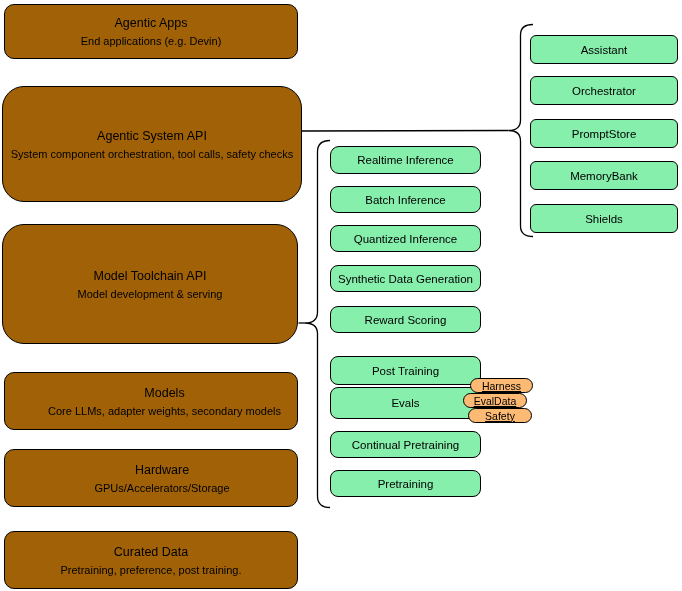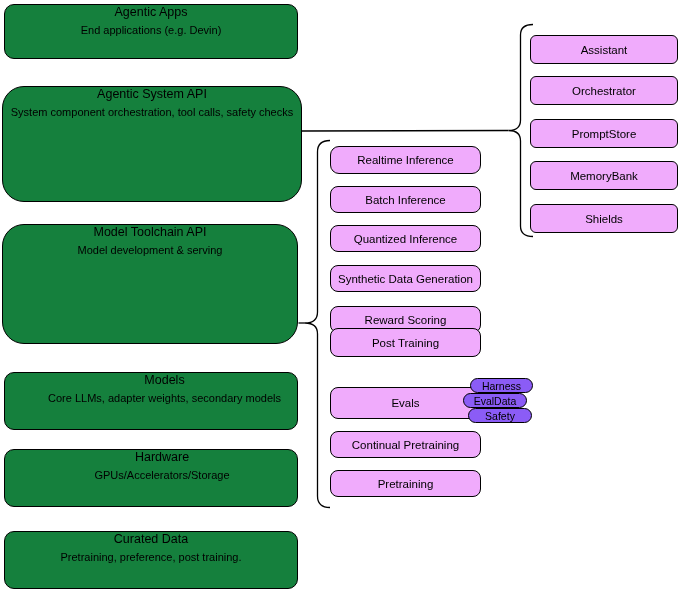--- a/index.html
+++ b/index.html
@@ -9,53 +9,55 @@
     height: 591px;
     background: #ffffff;
     font-family: "Liberation Sans", sans-serif;
     color: #000000;
     overflow: hidden;
   }
   .node {
     position: absolute;
     box-sizing: border-box;
     border: 1.3px solid #000000;
-    background: #15803d;
+    background: #a16207;
     display: flex;
     flex-direction: column;
     align-items: center;
+    justify-content: center;
     text-align: center;
   }
   .node .title { font-size: 12.5px; line-height: 15px; white-space: nowrap; }
   .node .subtitle { font-size: 11px; line-height: 12px; margin-top: 4px; white-space: nowrap; }
   .chip {
     position: absolute;
     box-sizing: border-box;
     border: 1.3px solid #000000;
     border-radius: 8px;
-    background: #f0abfc;
+    background: #86efac;
     display: flex;
     align-items: center;
     justify-content: center;
     font-size: 11.5px;
     white-space: nowrap;
   }
   .rchip { border-radius: 6px; }
   .pill {
     position: absolute;
     box-sizing: border-box;
     border: 1.2px solid #000000;
     border-radius: 9px;
-    background: #8b5cf6;
+    background: #fdba74;
     display: flex;
     align-items: center;
     justify-content: center;
     font-size: 10.5px;
     white-space: nowrap;
     z-index: 3;
+    text-decoration: underline;
   }
   .connectors {
     position: absolute;
     left: 0; top: 0;
     width: 682px; height: 591px;
     z-index: 1;
     pointer-events: none;
   }
   .chip, .node { z-index: 2; }
 </style>
@@ -103,21 +105,21 @@
   <div class="node" style="left:4px; top:531px; width:294px; height:58px; border-radius:10px;">
     <div class="title">Curated Data</div>
     <div class="subtitle">Pretraining, preference, post training.</div>
   </div>
 
   <div class="chip" style="left:330px; top:146px; width:151px; height:28px;border-radius:9px;">Realtime Inference</div>
   <div class="chip" style="left:330px; top:186px; width:151px; height:27px;">Batch Inference</div>
   <div class="chip" style="left:330px; top:225px; width:151px; height:27px;">Quantized Inference</div>
   <div class="chip" style="left:330px; top:265px; width:151px; height:27px;">Synthetic Data Generation</div>
   <div class="chip" style="left:330px; top:306px; width:151px; height:27px;">Reward Scoring</div>
-  <div class="chip" style="left:330px; top:328px; width:151px; height:29px;">Post Training</div>
+  <div class="chip" style="left:330px; top:356px; width:151px; height:29px;">Post Training</div>
   <div class="chip" style="left:330px; top:387px; width:151px; height:32px;">Evals</div>
   <div class="chip" style="left:330px; top:431px; width:151px; height:27px;">Continual Pretraining</div>
   <div class="chip" style="left:330px; top:470px; width:151px; height:27px;">Pretraining</div>
 
   <div class="pill" style="left:470px; top:378px; width:63px; height:15px;">Harness</div>
   <div class="pill" style="left:463px; top:393px; width:64px; height:15px;">EvalData</div>
   <div class="pill" style="left:468px; top:408px; width:64px; height:15px;">Safety</div>
 
   <div class="chip rchip" style="left:530px; top:35px; width:148px; height:29px;">Assistant</div>
   <div class="chip rchip" style="left:530px; top:76px; width:148px; height:29px;">Orchestrator</div>

